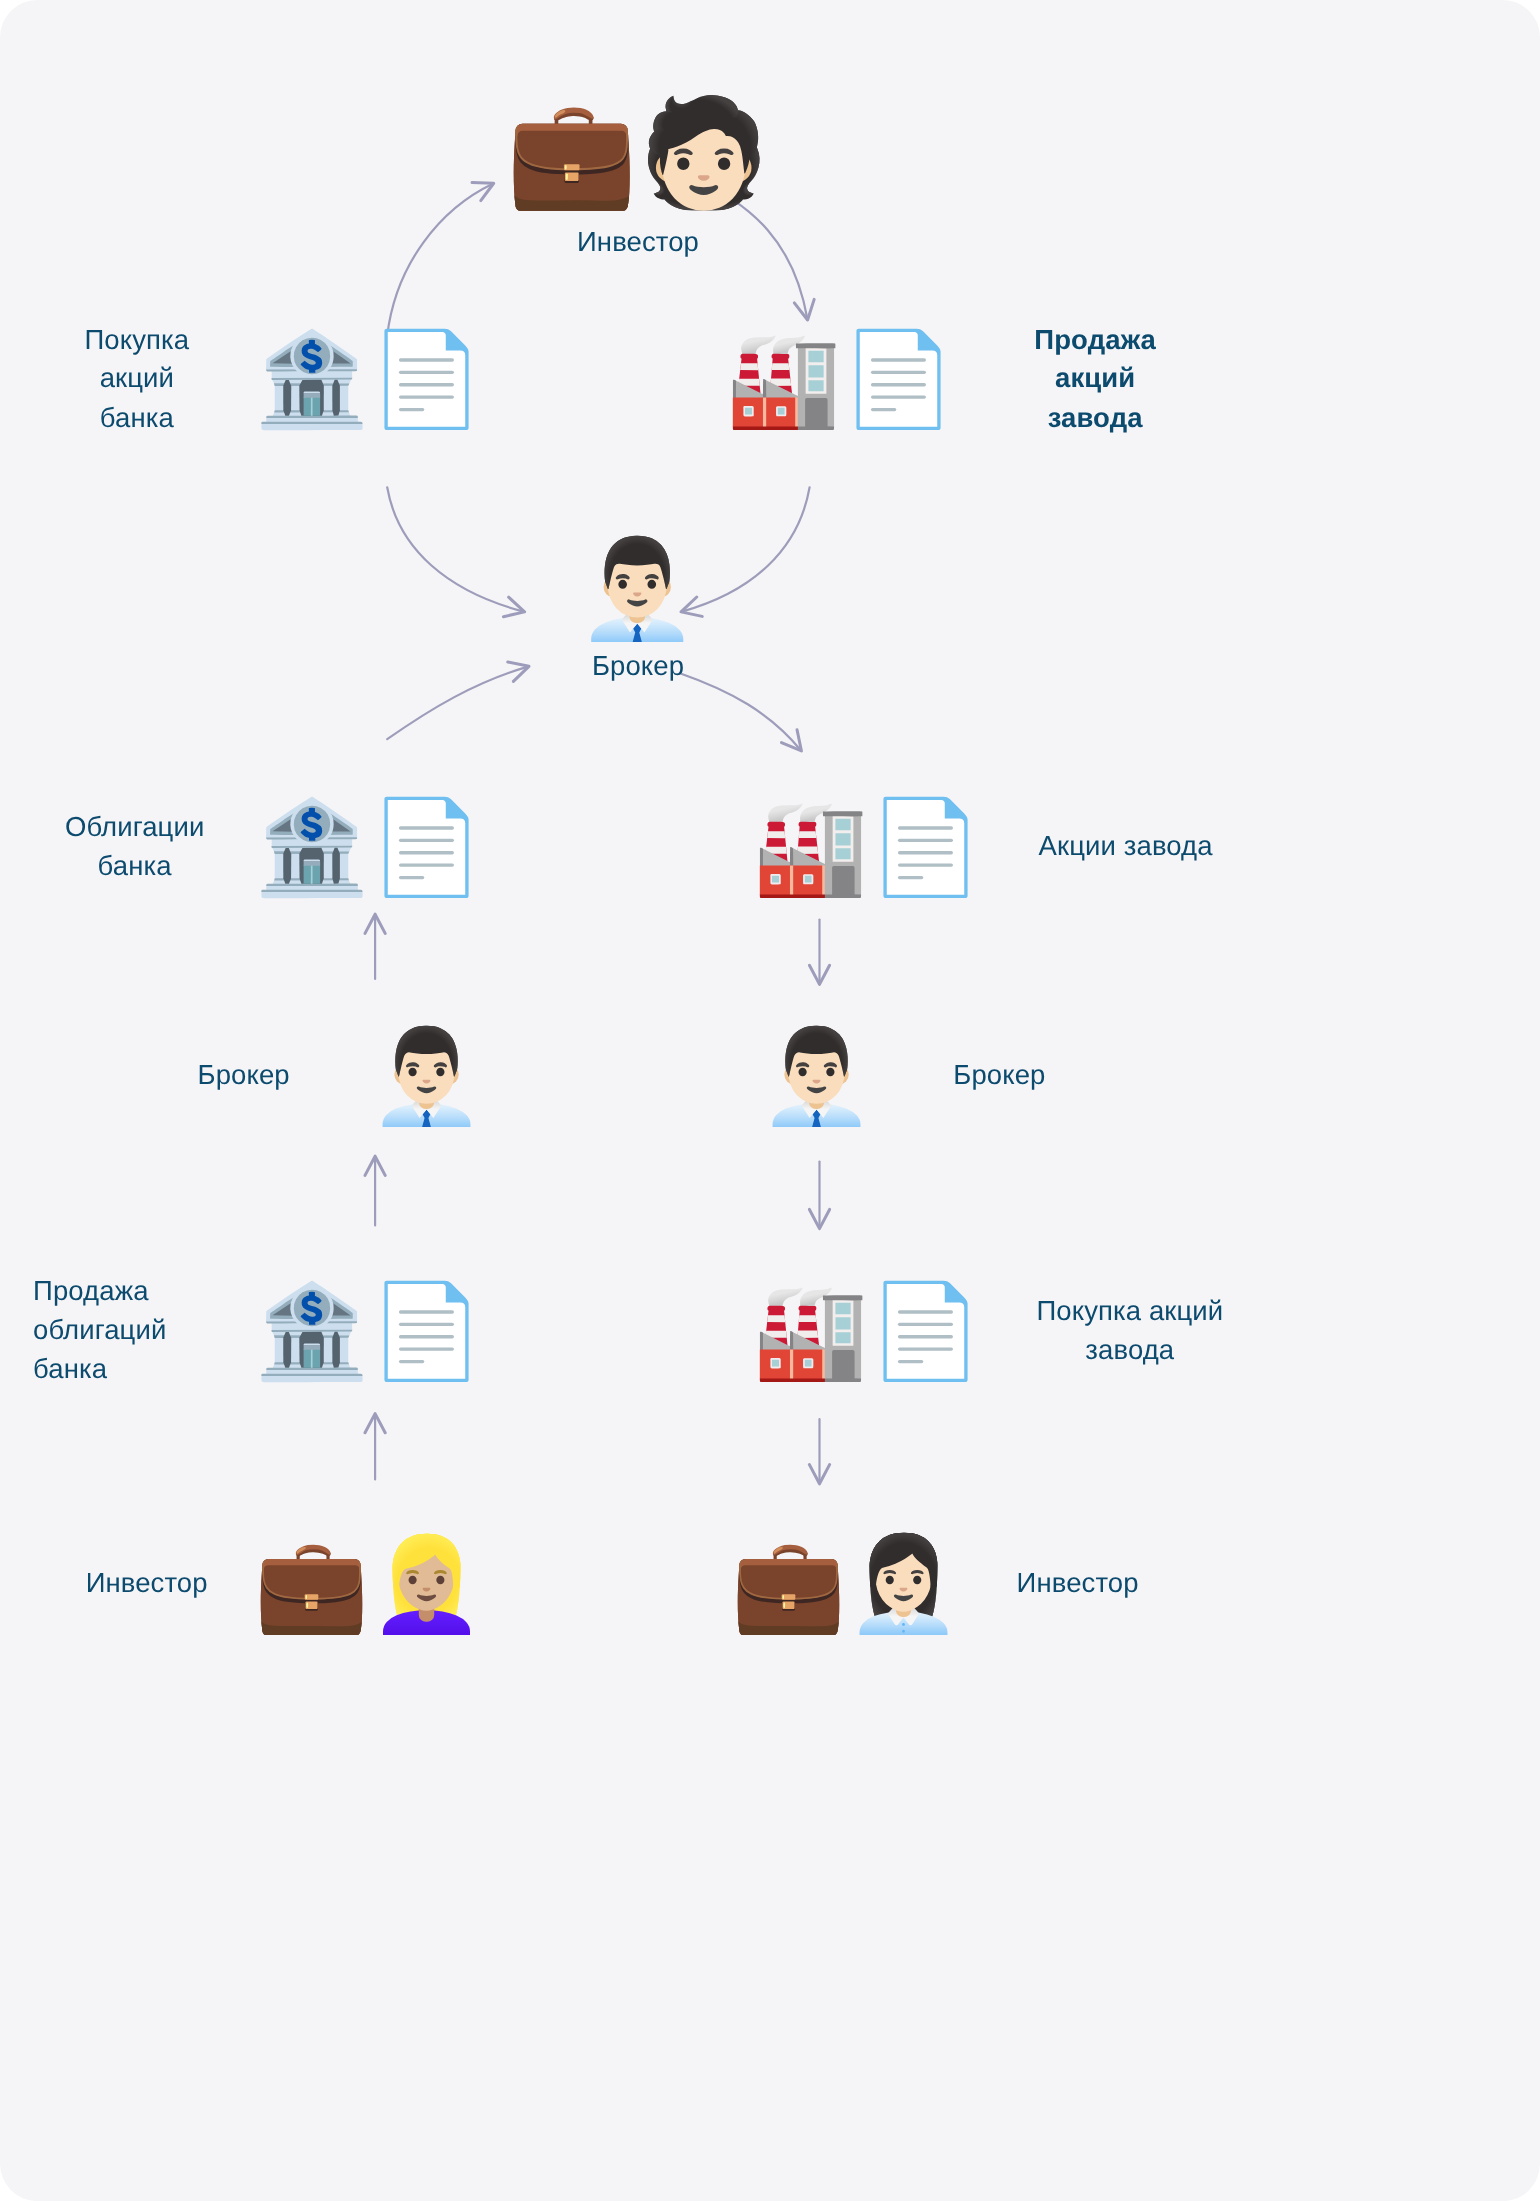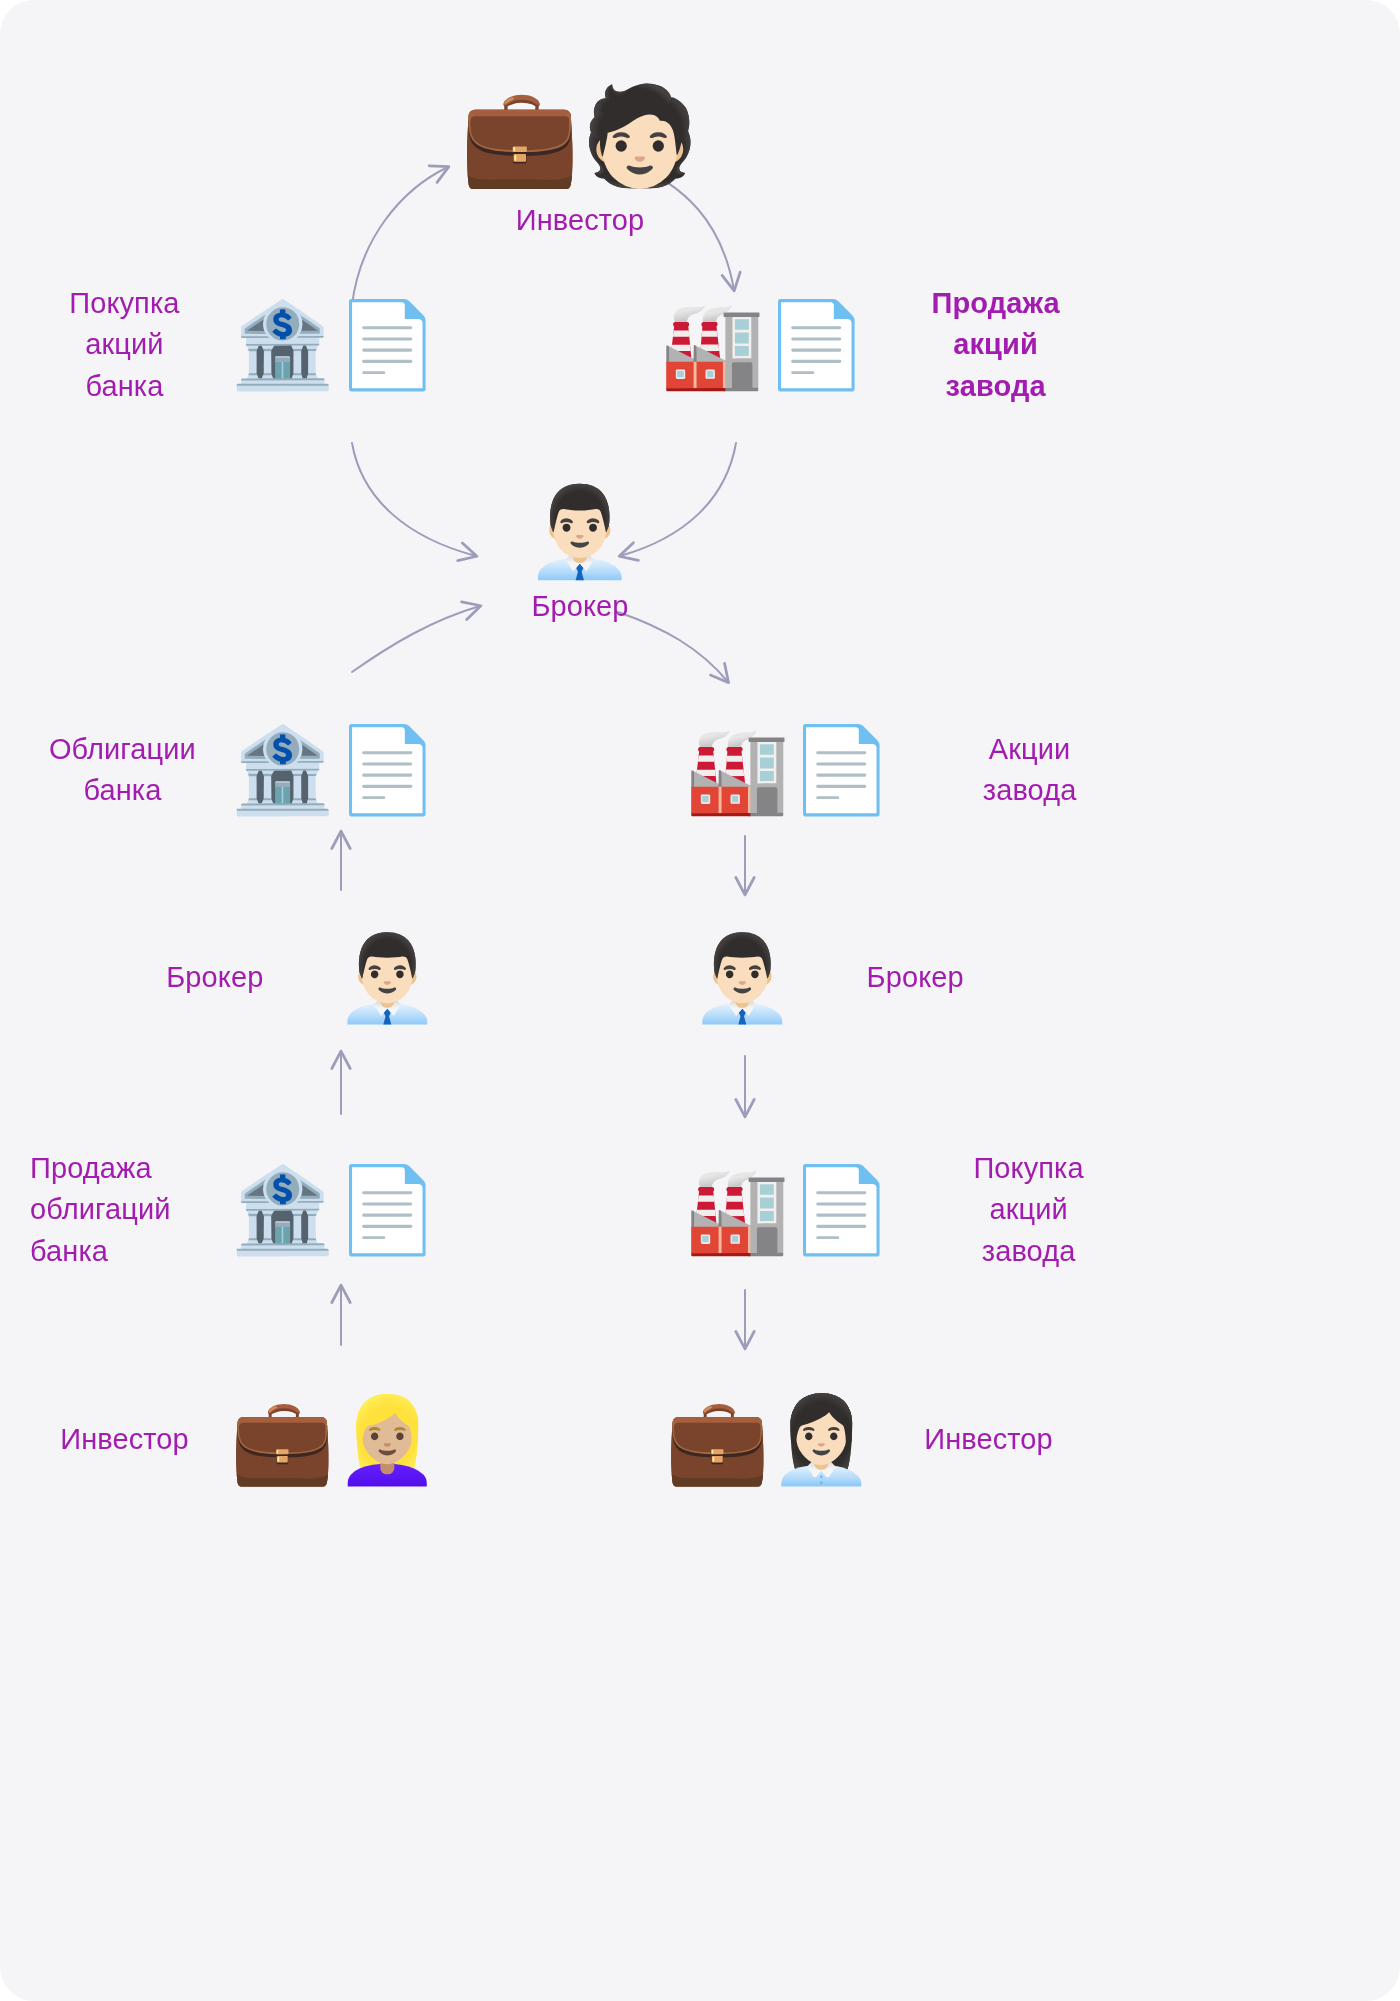--- a/index.html
+++ b/index.html
@@ -36,22 +36,22 @@
   }
 
   .emoji {
     font-family: "DejaVu Sans", sans-serif;
     line-height: 1;
     white-space: nowrap;
     user-select: none;
   }
 
   .label {
-    color: #a21caf;
-    font-size: 29px;
+    color: #0c4a6e;
+    font-size: 25px;
     line-height: 1.42;
     letter-spacing: 0.1px;
     white-space: pre-line;
   }
 
   
 
   
   #node-investor-top {
     left: 430px; top: 70px;

